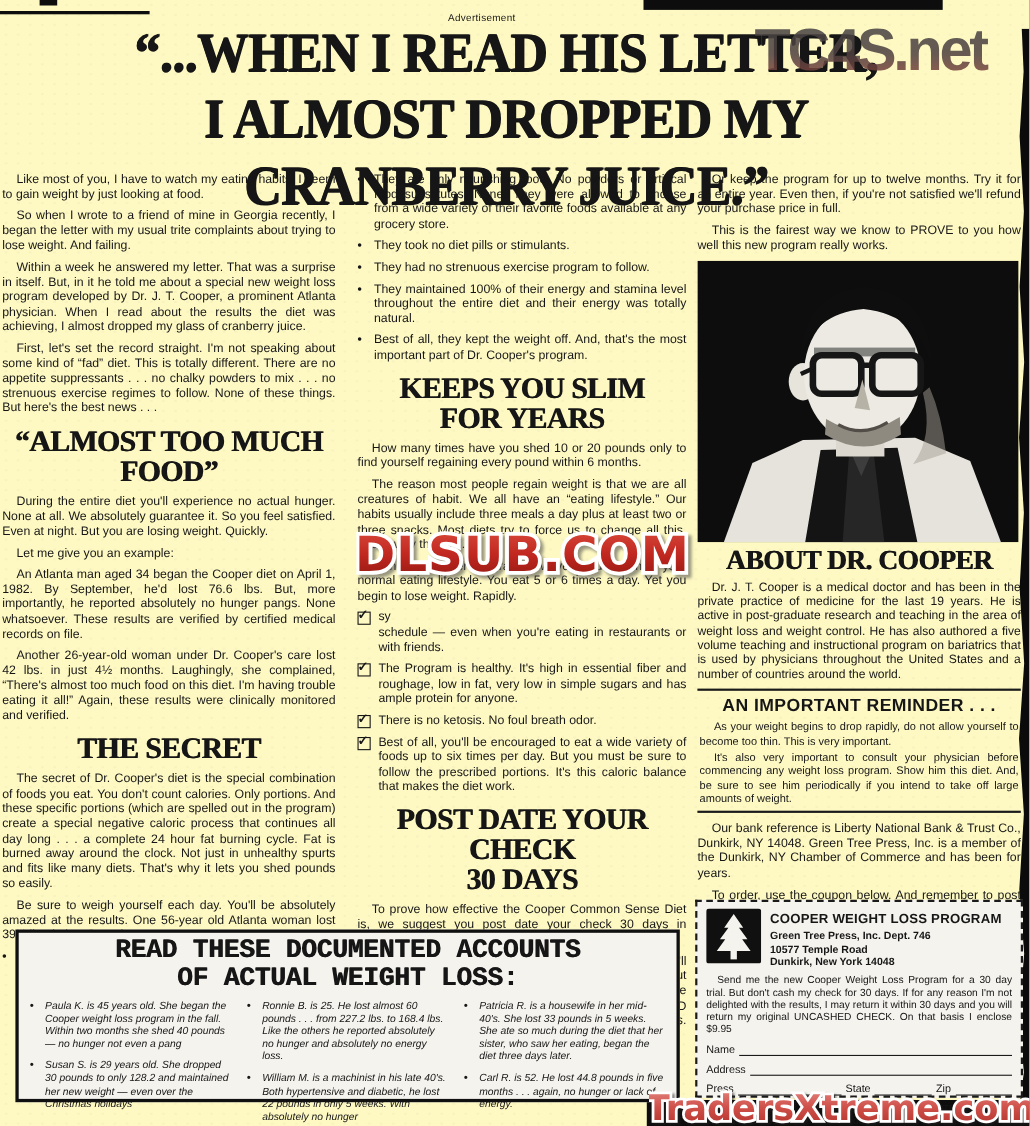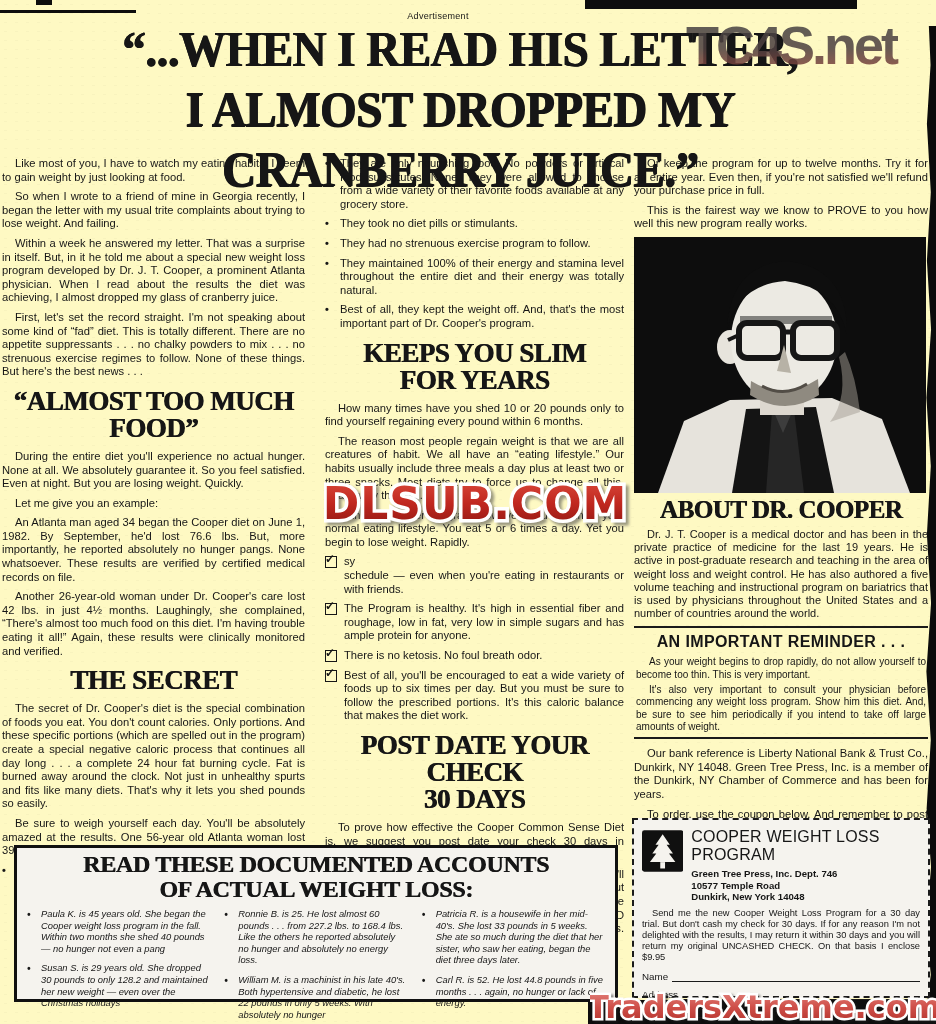--- a/index.html
+++ b/index.html
@@ -55,34 +55,34 @@
   .small { font-size:11px; line-height:13.2px; }
   .reminder { border-top:2px solid #1a1a1a; border-bottom:2px solid #1a1a1a; padding:5px 2px 4px; margin:2px 0 8px; }
   .reminder-head { text-align:center; font-weight:bold; font-size:16px; letter-spacing:.4px; margin:0 0 5px; }
   .tiny { font-size:10px; line-height:12.3px; }
   
   .coupon {
     position:absolute; left:632px; top:818px; width:298px; height:180px;
     border:2px dashed #1a1a1a; background:#f5f3ee; padding:6px 8px 4px; box-sizing:border-box;
   }
   .coupon-top { display:flex; gap:8px; }
-  .coupon-title { font-weight:normal; font-size:16px; letter-spacing:.2px; margin:2px 0 4px; }
+  .coupon-title { font-weight:bold; font-size:12px; letter-spacing:.2px; margin:2px 0 4px; }
   .coupon-addr { font-size:9.6px; line-height:11.5px; font-weight:bold; }
   .coupon-body { font-size:9.3px; line-height:11.2px; text-align:justify; margin:5px 0 7px; text-indent:10px; }
   .frow { display:flex; align-items:flex-end; font-size:9.8px; margin:0 0 7px; gap:4px; }
   .fline { flex:1; border-bottom:1.4px solid #1a1a1a; height:10px; }
   .fline.short { flex:.55; }
   .coupon-fast { font-size:9.3px; line-height:11px; text-align:justify; margin:0 0 6px; }
   
   .accounts {
     position:absolute; left:14px; top:845px; width:604px; height:157px;
     border:3px solid #101010; background:#f5f3ee; box-sizing:border-box; padding:4px 10px;
   }
   .accounts-title {
-    text-align:center; font-family:Liberation Serif, serif; font-weight:bold;
+    text-align:center; font-family:Liberation Mono, monospace; font-weight:bold;
     font-size:24px; line-height:25px; letter-spacing:-.3px; text-shadow:.6px 0 currentColor;
   }
   .accounts-cols { display:flex; gap:14px; margin-top:6px; }
   .acc-col { flex:1; }
   .acc-item { display:flex; gap:6px; margin-bottom:8px; font-style:italic; }
   .acc-item .txt { font-size:9.4px; line-height:11.6px; }
   .acc-item .marker { font-size:10px; }
   
   .wm { position:absolute; pointer-events:none; }
   .wm-tc4s { left:686px; top:14px; opacity:.86; }
@@ -112,21 +112,21 @@
     <p class="body ind">Like most of you, I have to watch my eating habits. I seem to gain weight by just looking at food.</p>
     <p class="body ind">So when I wrote to a friend of mine in Georgia recently, I began the letter with my usual trite complaints about trying to lose weight. And failing.</p>
     <p class="body ind">Within a week he answered my letter. That was a surprise in itself. But, in it he told me about a special new weight loss program developed by Dr. J. T. Cooper, a prominent Atlanta physician. When I read about the results the diet was achieving, I almost dropped my glass of cranberry juice.</p>
     <p class="body ind">First, let's set the record straight. I'm not speaking about some kind of “fad” diet. This is totally different. There are no appetite suppressants . . . no chalky powders to mix . . . no strenuous exercise regimes to follow. None of these things. But here's the best news . . .</p>
     <div class="colhead">
       <span class="l">“ALMOST TOO MUCH</span>
       <span class="l">FOOD”</span>
     </div>
     <p class="body ind">During the entire diet you'll experience no actual hunger. None at all. We absolutely guarantee it. So you feel satisfied. Even at night. But you are losing weight. Quickly.</p>
     <p class="body ind">Let me give you an example:</p>
-    <p class="body ind">An Atlanta man aged 34 began the Cooper diet on June 1, 1982. By September, he'd lost 76.6 lbs. But, more importantly, he reported absolutely no hunger pangs. None whatsoever. These results are verified by certified medical records on file.</p>
+    <p class="body ind">An Atlanta man aged 34 began the Cooper diet on April 1, 1982. By September, he'd lost 76.6 lbs. But, more importantly, he reported absolutely no hunger pangs. None whatsoever. These results are verified by certified medical records on file.</p>
     <p class="body ind">Another 26-year-old woman under Dr. Cooper's care lost 42 lbs. in just 4½ months. Laughingly, she complained, “There's almost too much food on this diet. I'm having trouble eating it all!” Again, these results were clinically monitored and verified.</p>
     <div class="colhead">
       <span class="l">THE SECRET</span>
     </div>
     <p class="body ind">The secret of Dr. Cooper's diet is the special combination of foods you eat. You don't count calories. Only portions. And these specific portions (which are spelled out in the program) create a special negative caloric process that continues all day long . . . a complete 24 hour fat burning cycle. Fat is burned away around the clock. Not just in unhealthy spurts and fits like many diets. That's why it lets you shed pounds so easily.</p>
     <p class="body ind">Be sure to weigh yourself each day. You'll be absolutely amazed at the results. One 56-year old Atlanta woman lost 39½ lbs. in just 8 weeks.</p>
     <div class="li">
       <span class="marker">•</span>
       <p class="body">All of the people we just mentioned were allowed to eat 3 complete meals a day — plus 3 additional snacks per day. A total of six meals. In doctor's records of the entire program, they consistently felt no annoying hunger pangs.</p>
     </div>

